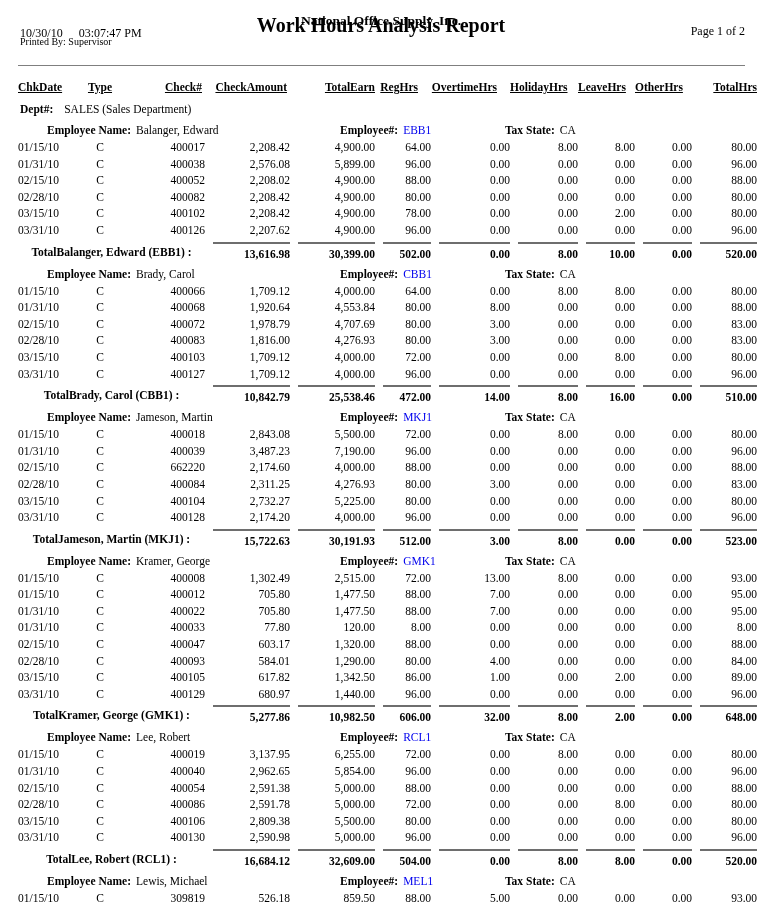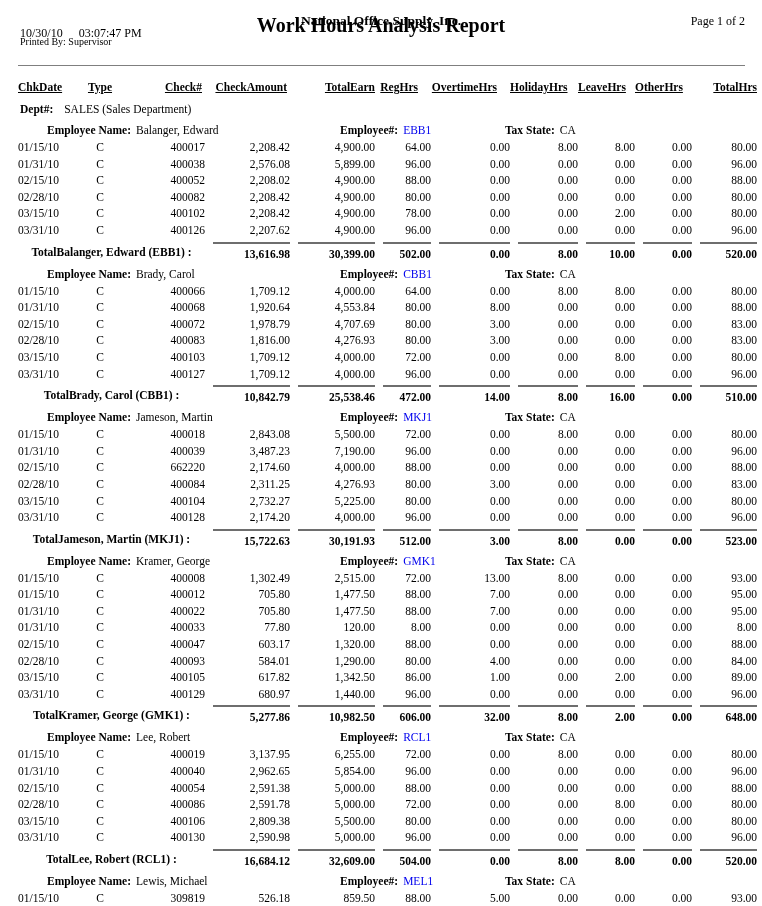--- a/index.html
+++ b/index.html
@@ -9,21 +9,21 @@
     font-family:"Liberation Serif","DejaVu Serif",serif;
     font-size:11.5px;
   }
   
   .hdr{position:relative;height:65px;}
   .h-left1{position:absolute;left:20px;top:26px;font-size:12px;}
   .h-left1 .time{margin-left:16px;}
   .h-left2{position:absolute;left:20px;top:36px;font-size:10px;}
   .h-company{position:absolute;left:0;right:0;top:13px;text-align:center;font-weight:bold;font-size:13.5px;}
   .h-title{position:absolute;left:0;right:0;top:14px;text-align:center;font-weight:bold;font-size:20px;}
-  .h-page{position:absolute;right:17px;top:14px;font-size:12px;}
+  .h-page{position:absolute;right:17px;top:24px;font-size:12px;}
   .rule{border-top:1px solid #7f7f7f;margin:0 17px 0 18px;}
   
   .grid{
     display:grid;
     grid-template-columns:62px 40px 85px 85px 85px 56px 79px 68px 57px 57px 65px;
     padding-left:18px;
   }
   .grid > *{white-space:nowrap;overflow:visible;}
   .c-l{text-align:left;}
   .c-c{text-align:center;}

